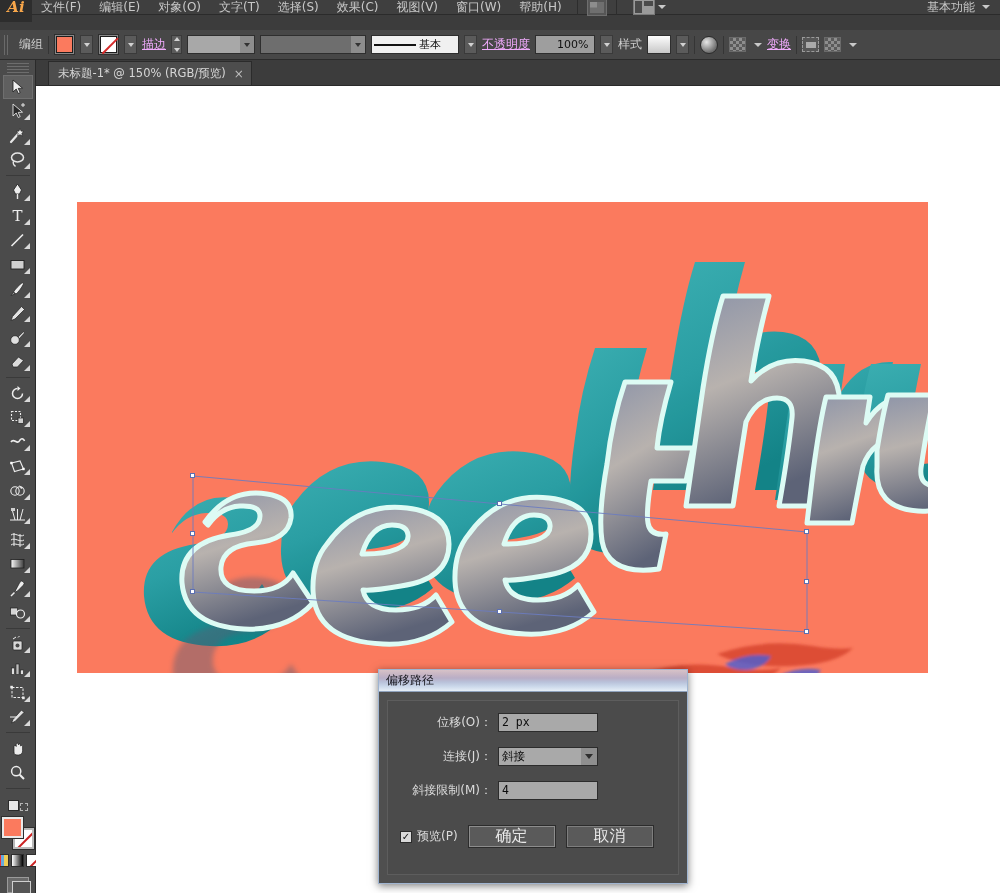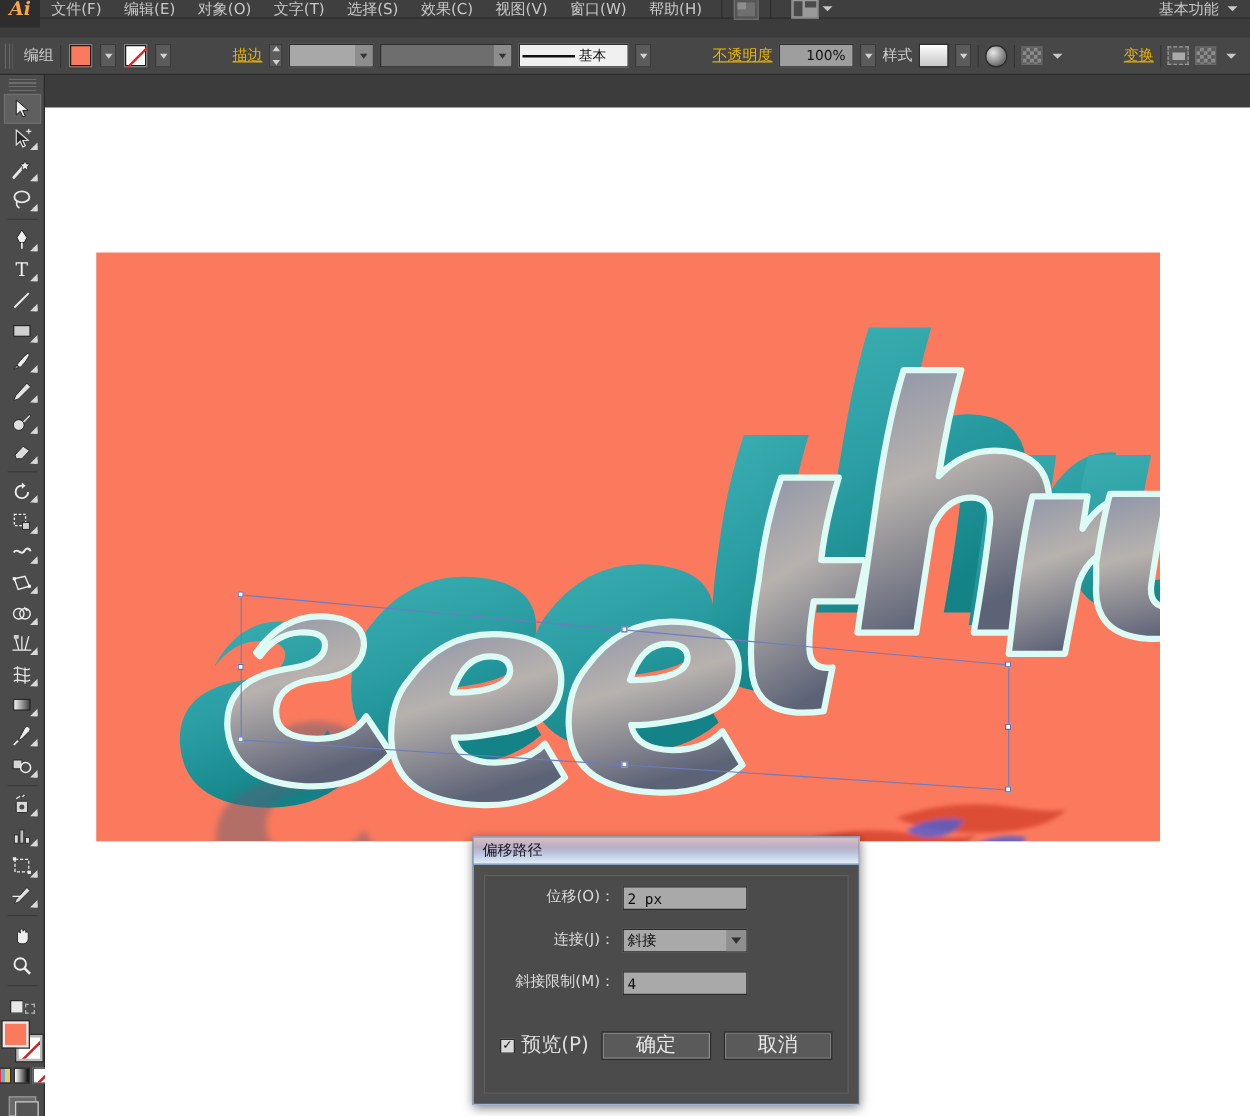--- a/index.html
+++ b/index.html
@@ -65,21 +65,21 @@
     position: absolute; left: 0; top: 30px; width: 1000px; height: 30px;
     background: #474747; border-bottom: 1px solid #2b2b2b;
     display: flex; align-items: center; gap: 5px; padding-left: 4px;
   }
   .grip {
     width: 6px; height: 20px;
     background: repeating-linear-gradient(to right, #6a6a6a 0 1px, transparent 1px 3px);
     margin-right: 4px;
   }
   .opt-label { font-size: 12px; color: #cdcdcd; white-space: nowrap; }
-  .opt-label.orange { color: #eab308; text-decoration: underline; margin-left: 44px; }
+  .opt-label.orange { color: #f0abfc; text-decoration: underline; }
   .swatch-box {
     display: flex; align-items: center; border: 1px solid #2e2e2e; background: #888;
   }
   .swatch {
     width: 17px; height: 17px; border: 1px solid #1d1d1d; background: #fb7a5e;
     margin: 1px;
   }
   .swatch.none {
     background: #ffffff; position: relative;
   }
@@ -259,21 +259,21 @@
       #d6c2c8 0%, #c9b7c4 18%, #b9aec6 38%, #b9c2da 58%, #cbd8ea 78%, #e6eef7 100%);
     display: flex; align-items: center; padding-left: 7px;
     font-size: 12px; color: #18181f; font-weight: normal;
     border-bottom: 1px solid #8fa2bd;
   }
   .dlg-body {
     position: absolute; left: 8px; top: 30px; right: 8px; bottom: 8px;
     background: #4b4b4b; border: 1px solid #5d5d5d;
   }
   .dlg-row {
-    display: flex; height: 26px; margin-top: 8px;
+    display: flex; align-items: center; height: 26px; margin-top: 8px;
   }
   .dlg-label {
     width: 110px; text-align: right; padding-right: 6px;
     font-size: 12px; color: #dcdcdc; white-space: nowrap;
   }
   .dlg-input {
     width: 100px; height: 19px; background: #a9a9a9; border: 1px solid #2c2c2c;
     font-size: 11.5px; color: #0c0c0c; display: flex; align-items: center;
     padding-left: 3px; font-family: "DejaVu Sans Mono", monospace;
   }
@@ -293,21 +293,21 @@
   .dlg-footer {
     position: absolute; left: 12px; right: 12px; bottom: 26px;
     display: flex; align-items: center; gap: 10px;
   }
   .chk-wrap { display: flex; align-items: center; gap: 5px; }
   .chk {
     width: 12px; height: 12px; background: #d9d9d9; border: 1px solid #2b2b2b;
     display: flex; align-items: center; justify-content: center;
     font-size: 10px; color: #111; line-height: 1;
   }
-  .chk-label { font-size: 16px; color: #dcdcdc; white-space: nowrap; }
+  .chk-label { font-size: 12px; color: #dcdcdc; white-space: nowrap; }
   .dlg-btn {
     width: 88px; height: 23px; background: #5a5a5a; border: 1px solid #2c2c2c;
     box-shadow: inset 0 0 0 1px #7e7e7e;
     display: flex; align-items: center; justify-content: center;
     font-size: 16px; color: #e8e8e8;
   }
   .dlg-btn.primary { box-shadow: inset 0 0 0 1px #8d8d8d; }
 </style>
 </head>
 <body>
@@ -380,20 +380,26 @@
     <div class="vsep"></div>
     <div class="checker-icon"></div>
     <div class="caret"></div>
     <div class="opt-label orange">变换</div>
     <div class="vsep"></div>
     <div class="align-icon"></div>
     <div class="checker-icon"></div>
     <div class="caret"></div>
   </div>
 
+  <div class="tabbar">
+    <div class="doc-tab">
+      <span>未标题-1* @ 150% (RGB/预览)</span>
+      <span class="tab-close">×</span>
+    </div>
+  </div>
 
   <div class="toolbar">
     <div class="tb-grip"></div>
 
     <div class="tool sel">
       <svg width="16" height="16" viewBox="0 0 16 16">
           <path d="M3 1 L3 13 L6.2 10 L8.3 14.5 L10.2 13.6 L8.2 9.4 L12.5 9.2 Z" fill="#efefef" stroke="#1c1c1c" stroke-width="0.8"></path>
         </svg>
     </div>
     <div class="tool hasmore">

